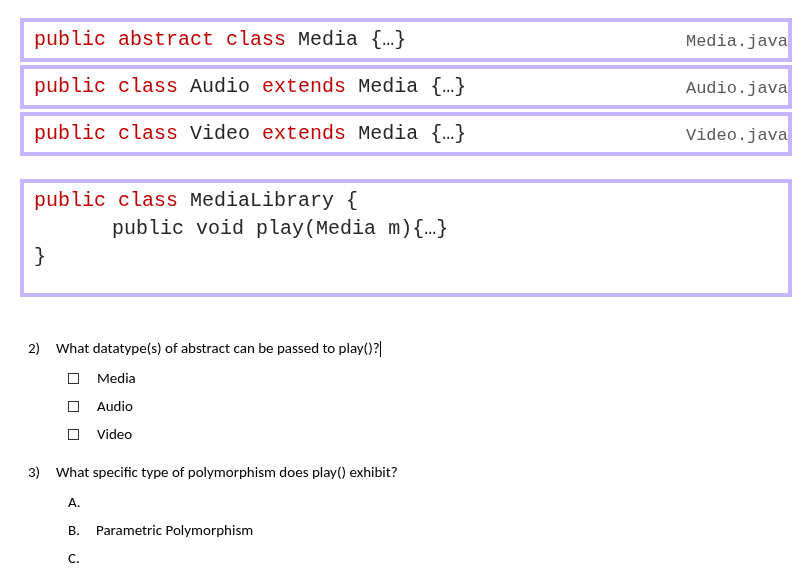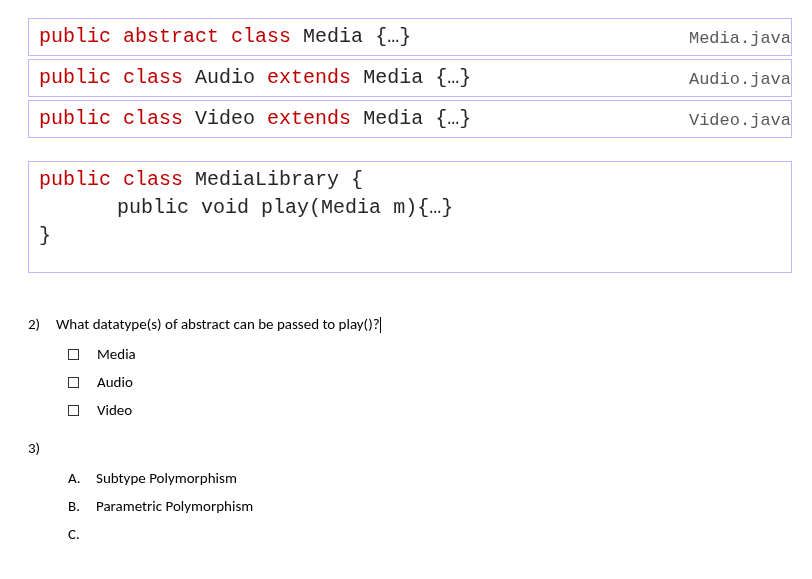--- a/index.html
+++ b/index.html
@@ -9,28 +9,27 @@
     }
     body {
       font-family: Calibri, Arial, sans-serif;
       background: #ffffff;
       padding: 18px 20px;
       width: 812px;
       font-size: 15px;
       color: #000;
     }
     .code-box {
-      border: 1px solid #c4b5fd;
+      border: 4px solid #c4b5fd;
       padding: 4px 10px 4px 10px;
       margin-bottom: 3px;
       position: relative;
       font-family: Consolas, 'Courier New', monospace;
       font-size: 20px;
       line-height: 1.4;
-      margin-left: 8px;
     }
     .code-box.tall {
       padding: 4px 10px 22px 10px;
     }
     .filename {
       position: absolute;
       right: 0;
       bottom: 4px;
       font-family: Consolas, 'Courier New', monospace;
       font-size: 17px;
@@ -141,25 +140,25 @@
       <div class="option">
         <span class="checkbox"></span>
         <span>Video</span>
       </div>
     </div>
   </div>
 
   <div class="question">
     <div class="qline">
       <span class="qnum">3)</span>
+      <span class="qtext">What specific type of polymorphism does play() exhibit?</span>
     </div>
     <div class="options">
       <div class="option">
         <span class="letter">A.</span>
-        <span>Subtype Polymorphism</span>
       </div>
       <div class="option">
         <span class="letter">B.</span>
         <span>Parametric Polymorphism</span>
       </div>
       <div class="option">
         <span class="letter">C.</span>
       </div>
     </div>
   </div>

